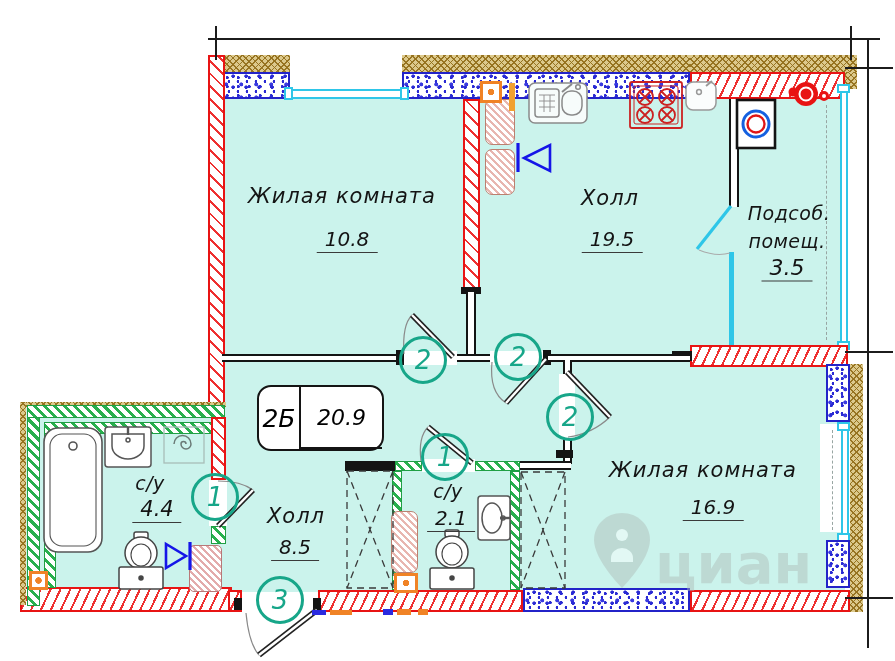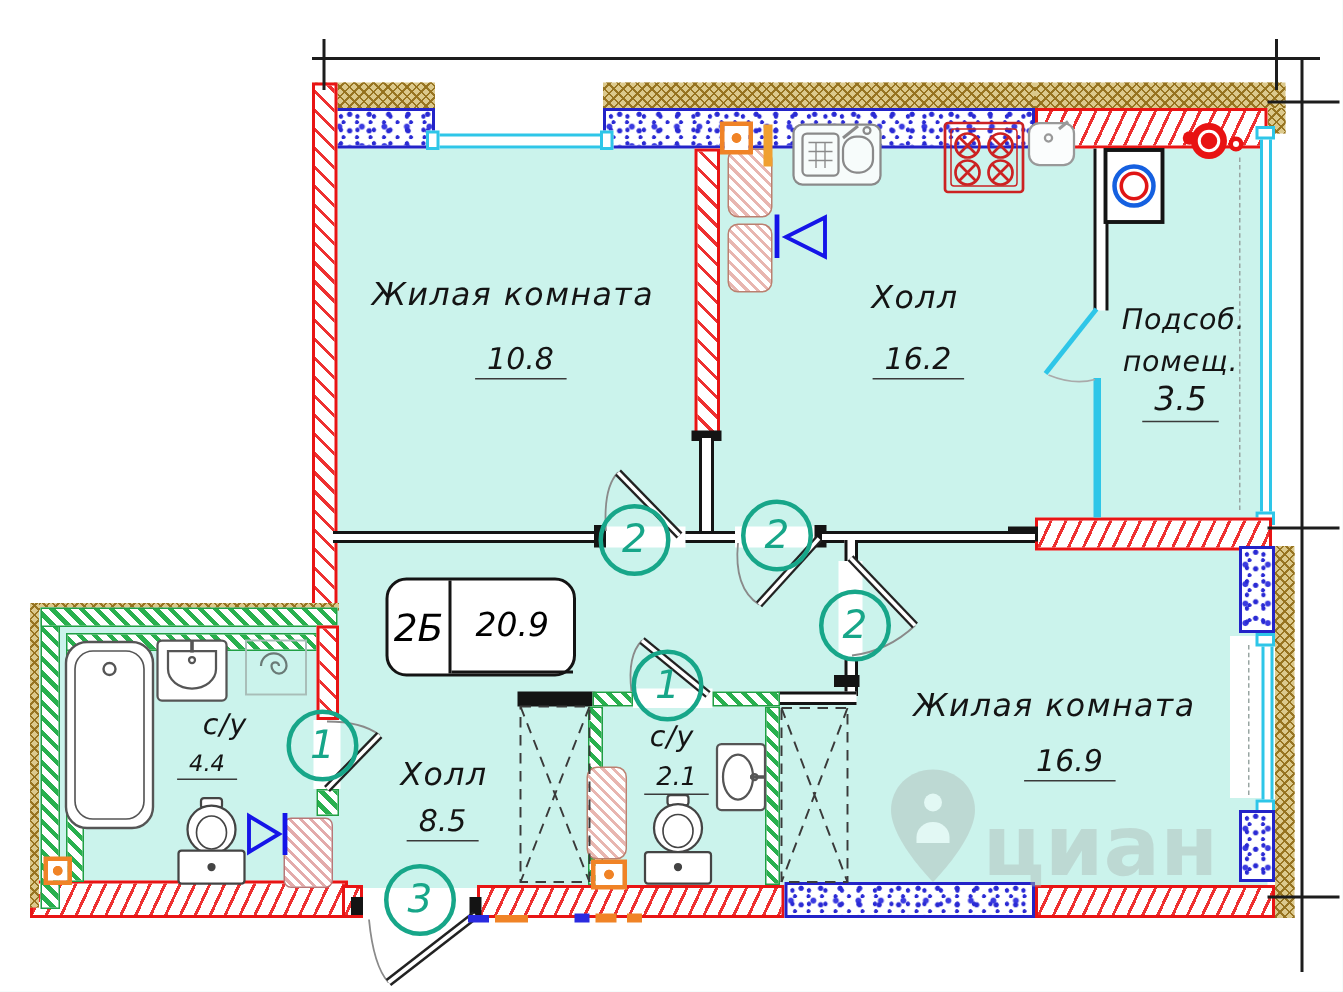--- a/index.html
+++ b/index.html
@@ -304,37 +304,37 @@
       <rect x="383" y="609" width="10" height="6" fill="#2a2ae0"></rect>
       <rect x="397" y="609" width="14" height="6" fill="#f08326"></rect>
       <rect x="418" y="609" width="10" height="6" fill="#f08326"></rect>
     </g>
   </svg>
 
   <div class="lbl rname" style="left:342px;top:196px">Жилая комната</div>
   <div class="lbl rarea" style="left:347px;top:240px">10.8</div>
 
   <div class="lbl rname" style="left:610px;top:198px">Холл</div>
-  <div class="lbl rarea" style="left:612px;top:240px">16.2</div>
+  <div class="lbl rarea" style="left:612px;top:240px">19.5</div>
 
   <div class="lbl rname-sm" style="left:789px;top:213px">Подсоб.</div>
   <div class="lbl rname-sm" style="left:787px;top:241px">помещ.</div>
   <div class="lbl rarea" style="left:787px;top:268px;font-size:22px">3.5</div>
 
   <div class="lbl rname" style="left:703px;top:470px">Жилая комната</div>
   <div class="lbl rarea" style="left:713px;top:508px">16.9</div>
 
   <div class="lbl rname" style="left:296px;top:516px">Холл</div>
   <div class="lbl rarea" style="left:295px;top:548px">8.5</div>
 
   <div class="lbl rname-sm" style="left:150px;top:483px">с/у</div>
-  <div class="lbl rarea" style="left:138px;top:510px;font-size:15px">4.4</div>
+  <div class="lbl rarea" style="left:157px;top:510px;font-size:21px">4.4</div>
 
   <div class="lbl rname-sm" style="left:448px;top:491px">с/у</div>
-  <div class="lbl rarea" style="left:451px;top:519px;font-size:17px">2.1</div>
+  <div class="lbl rarea" style="left:451px;top:519px;font-size:20px">2.1</div>
 
   <div id="infobox">
     <div class="cellL">2Б</div>
     <div class="colR">
       <div>20.9</div>
     </div>
   </div>
 
   <div class="marker" style="left:423px;top:360px">2</div>
   <div class="marker" style="left:518px;top:357px">2</div>

